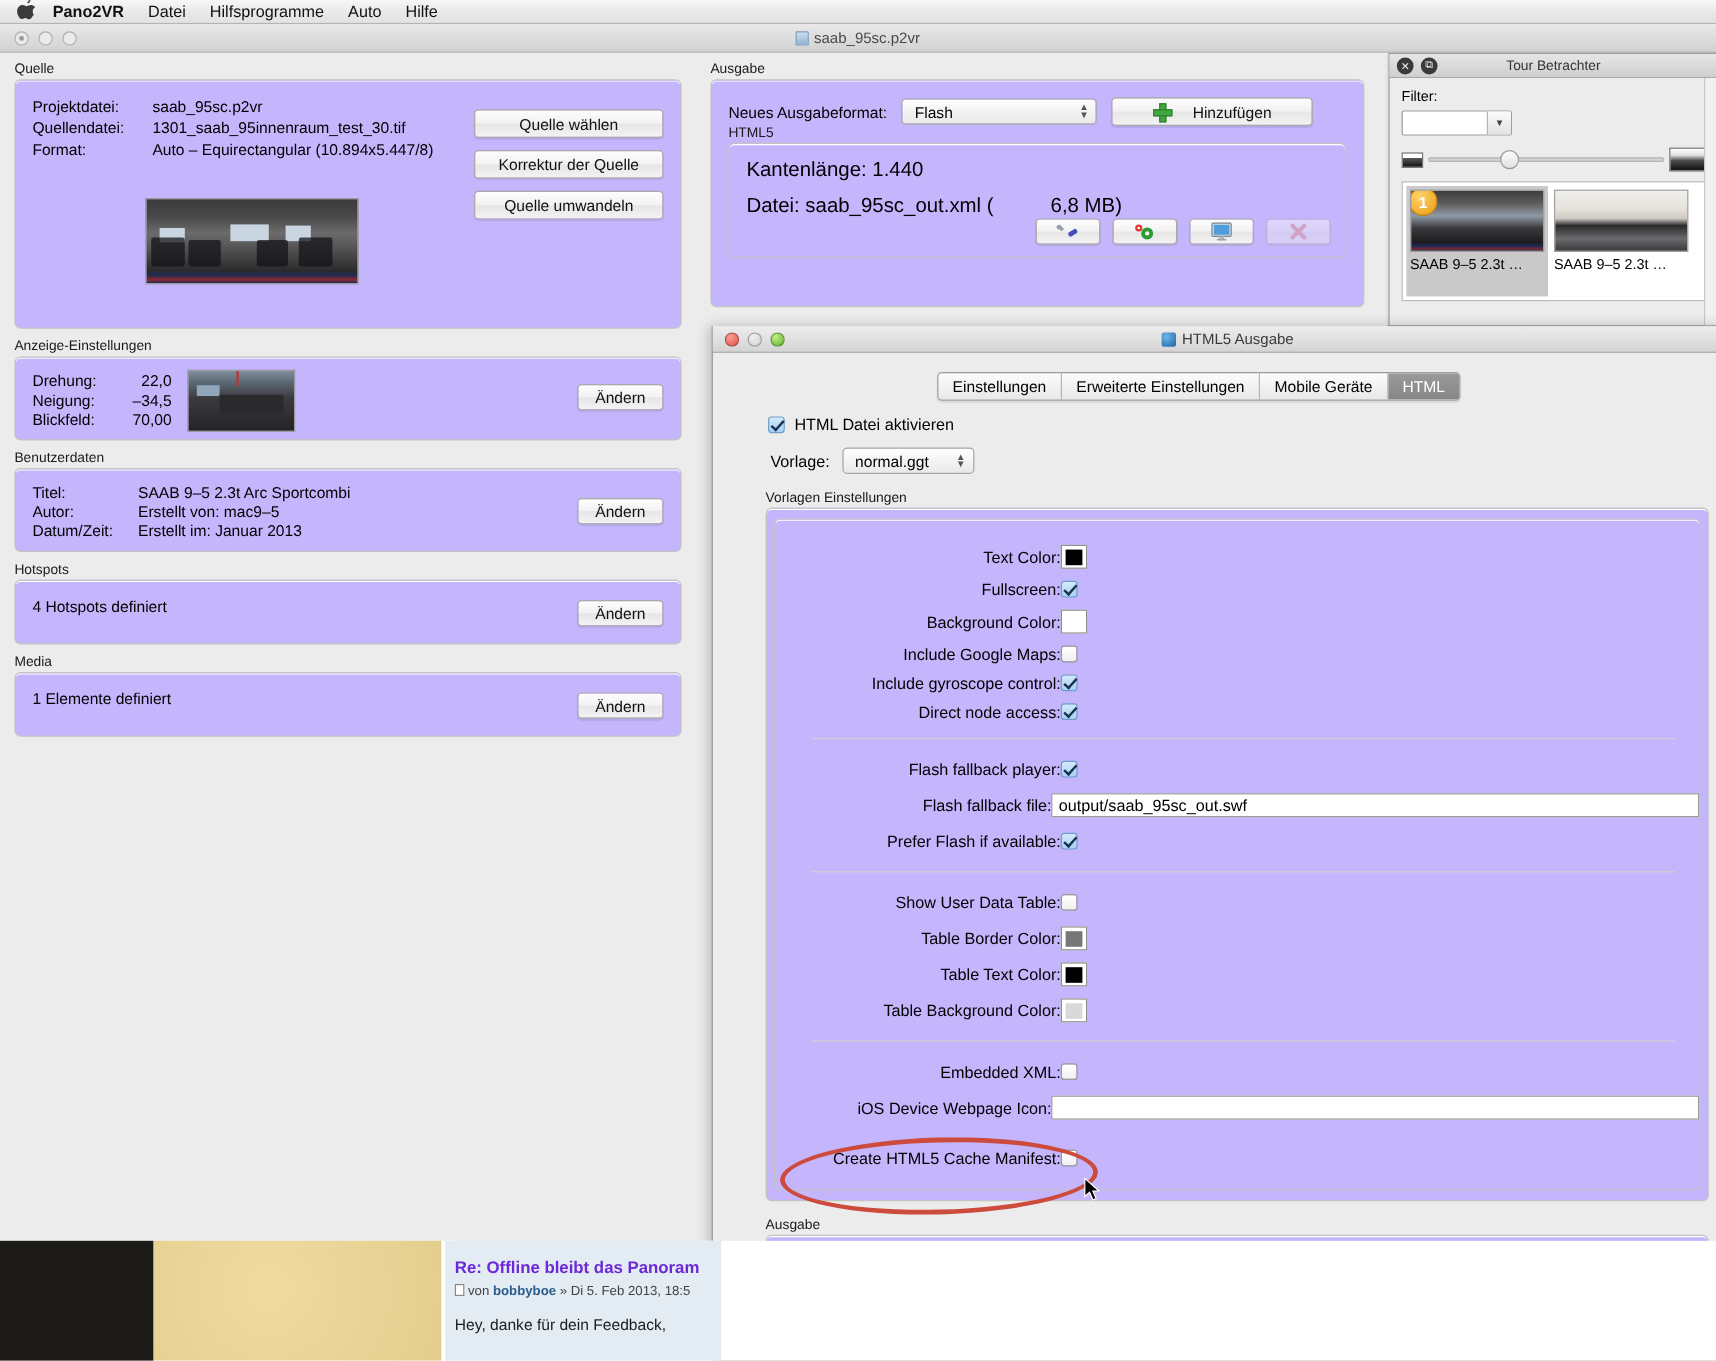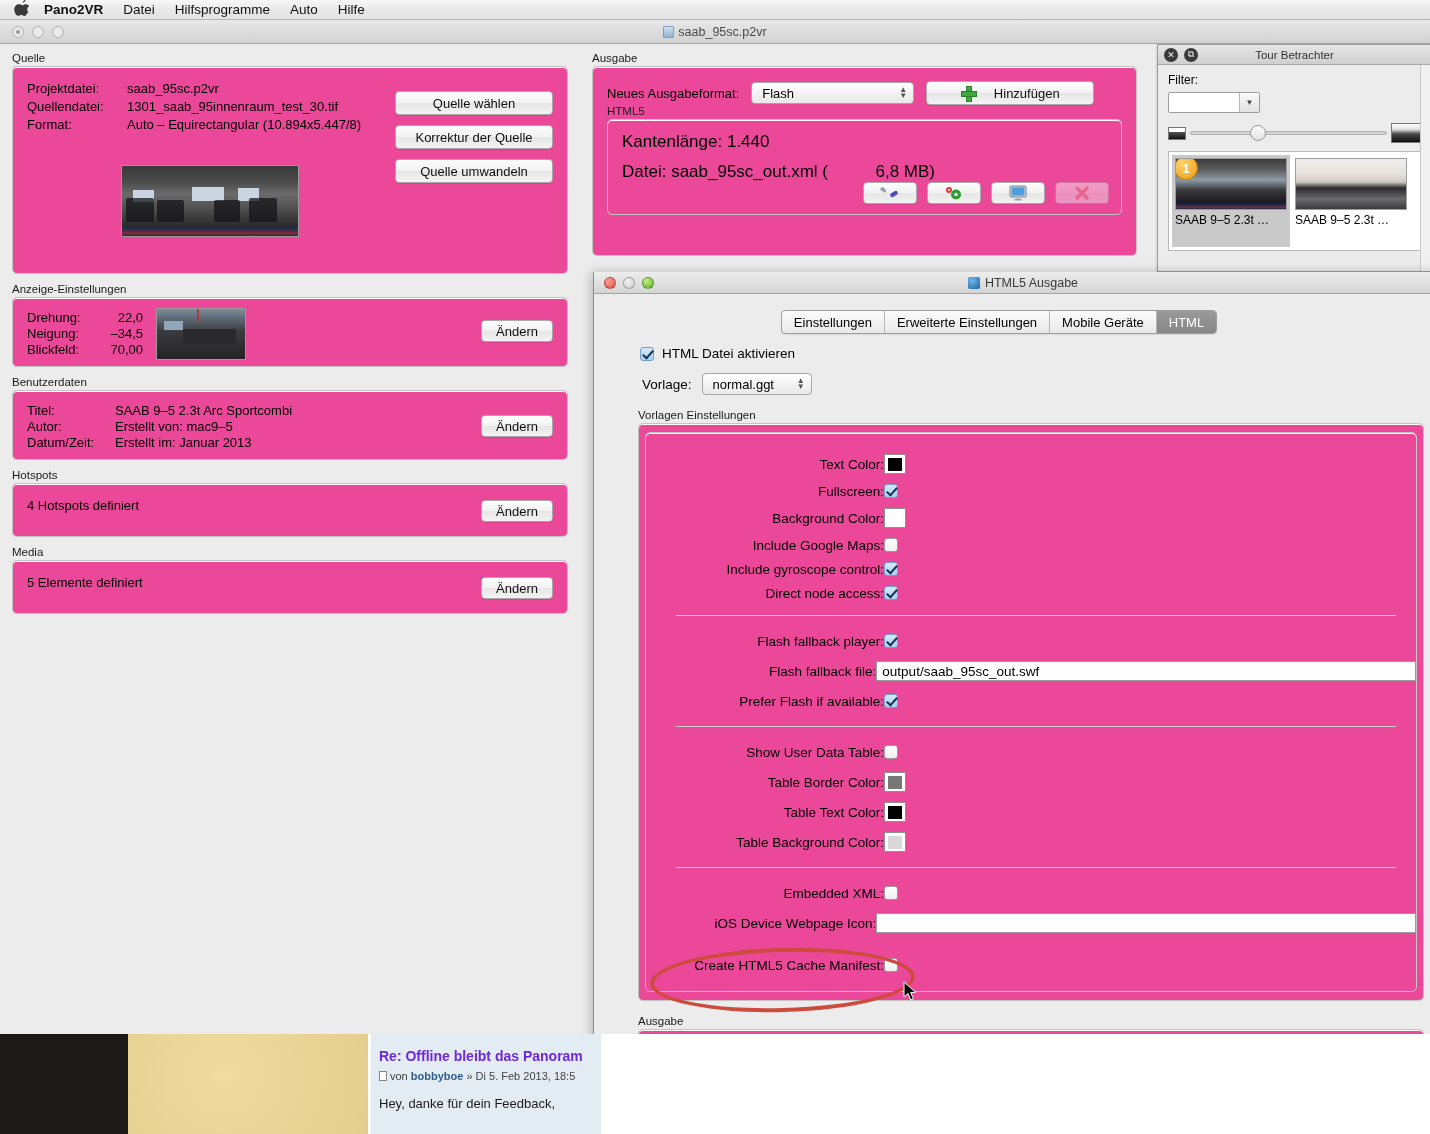--- a/index.html
+++ b/index.html
@@ -54,21 +54,21 @@
     margin-right: 4px;
     background: linear-gradient(to bottom,#cfe0ee,#8fb4d4);
     border: 1px solid #7d9fbd; border-radius: 1px;
   }
 
   .main-body { position: relative; width: 100%; height: 990px; background: #ececec; }
 
   
   .group-label { font-size: 11.5px; color: #1a1a1a; margin-bottom: 2px; }
   .group-box {
-    background: #ec4899;
+    background: #c4b5fd;
     border: 1px solid #c4c4c4;
     border-radius: 5px;
     box-shadow: inset 0 1px 0 #fff;
   }
 
   
   .left-col { position: absolute; left: 12px; top: 8px; width: 556px; }
   .sec { margin-bottom: 9px; }
 
   .quelle-box { padding: 14px 14px 16px 14px; position: relative; height: 208px; }
@@ -441,21 +441,21 @@
           <div class="group-label">Hotspots</div>
           <div class="group-box simple-box">
             <span>4 Hotspots definiert</span>
             <div class="btn aendern-btn" style="top:16px">Ändern</div>
           </div>
         </div>
 
         <div class="sec">
           <div class="group-label">Media</div>
           <div class="group-box simple-box">
-            <span>5 Elemente definiert</span>
+            <span>1 Elemente definiert</span>
             <div class="btn aendern-btn" style="top:16px">Ändern</div>
           </div>
         </div>
 
       </div>
 
       <div class="right-col">
         <div class="group-label">Ausgabe</div>
         <div class="group-box ausgabe-box">
           <div class="row-format">

